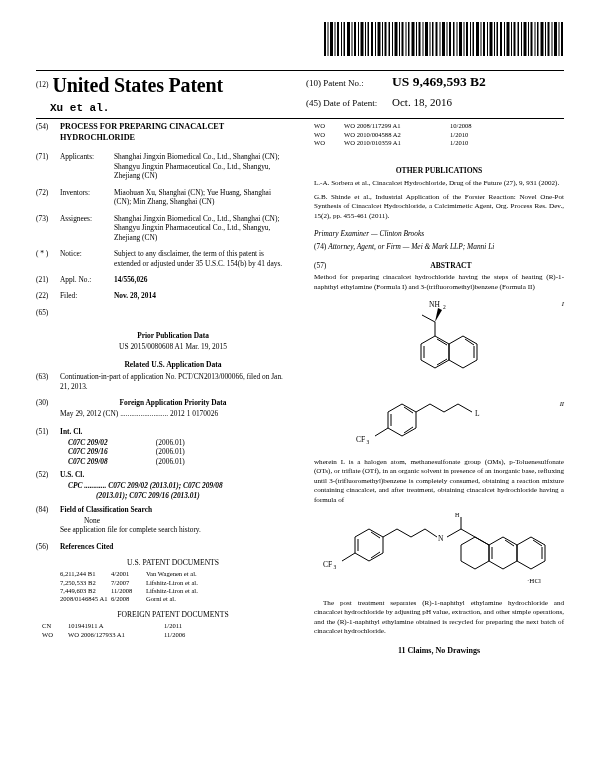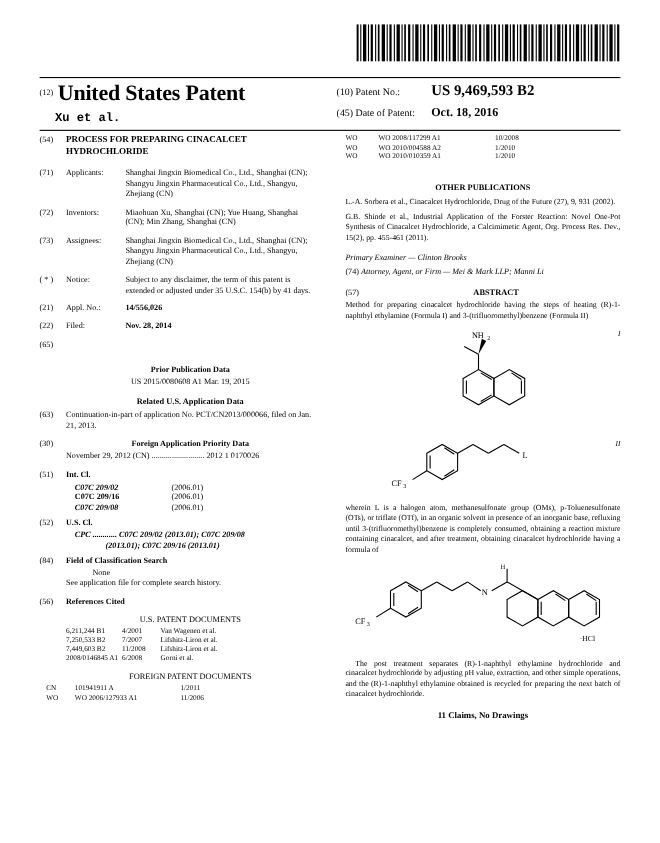--- a/index.html
+++ b/index.html
@@ -93,21 +93,21 @@
     font-size: 9px;
     width: 86px;
     font-weight: normal;
   }
   .pn-value {
     font-size: 13.5px;
     font-weight: bold;
   }
   .dt-value {
     font-size: 11px;
-    font-weight: bold;
+    font-weight: normal;
   }
   .hdr-rule-bot {
     border-top: 1.2px solid #000;
     width: 528px;
     margin-top: 4px;
   }
 
   
   .cols {
     position: absolute;
@@ -418,32 +418,32 @@
 
       <div class="fld">
         <span class="tag">(63)</span>
         <span class="body">Continuation-in-part of application No. PCT/CN2013/000066, filed on Jan. 21, 2013.</span>
       </div>
 
       <div class="fld" style="margin-bottom:2px">
         <span class="tag">(30)</span>
         <span class="body" style="text-align:center;font-weight:bold;">Foreign Application Priority Data</span>
       </div>
-      <div class="sub-line" style="margin-bottom:8px;">November 29, 2012      (CN) .......................... 2012 1 0170026</div>
+      <div class="sub-line" style="margin-bottom:8px;">May 29, 2012      (CN) .......................... 2012 1 0170026</div>
 
       <div class="fld" style="margin-bottom:1px">
         <span class="tag">(51)</span>
         <span class="body"><b>Int. Cl.</b></span>
       </div>
       <div class="sub-line" style="margin-left:32px;">
         <span style="display:inline-block;width:86px;font-weight:bold;font-style:italic;">C07C 209/02</span>
         <span>(2006.01)</span>
       </div>
       <div class="sub-line" style="margin-left:32px;">
-        <span style="display:inline-block;width:86px;font-weight:bold;">C07C 209/16</span>
+        <span style="display:inline-block;width:86px;font-weight:bold;font-style:italic;">C07C 209/16</span>
         <span>(2006.01)</span>
       </div>
       <div class="sub-line" style="margin-left:32px;margin-bottom:4px;">
         <span style="display:inline-block;width:86px;font-weight:bold;font-style:italic;">C07C 209/08</span>
         <span>(2006.01)</span>
       </div>
 
       <div class="fld" style="margin-bottom:1px">
         <span class="tag">(52)</span>
         <span class="body"><b>U.S. Cl.</b></span>

